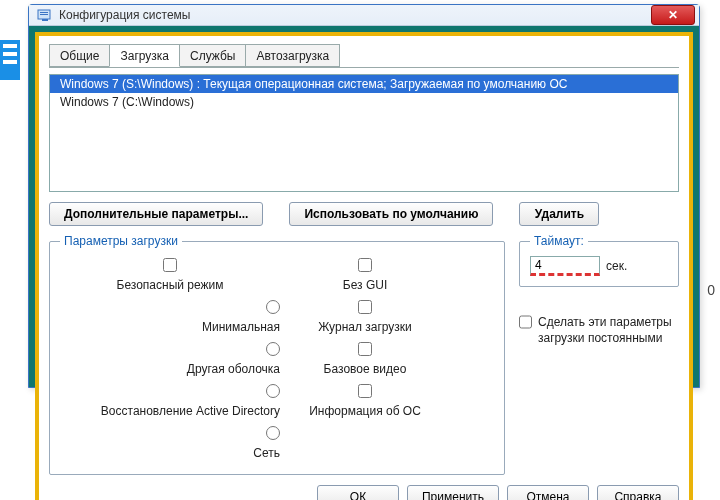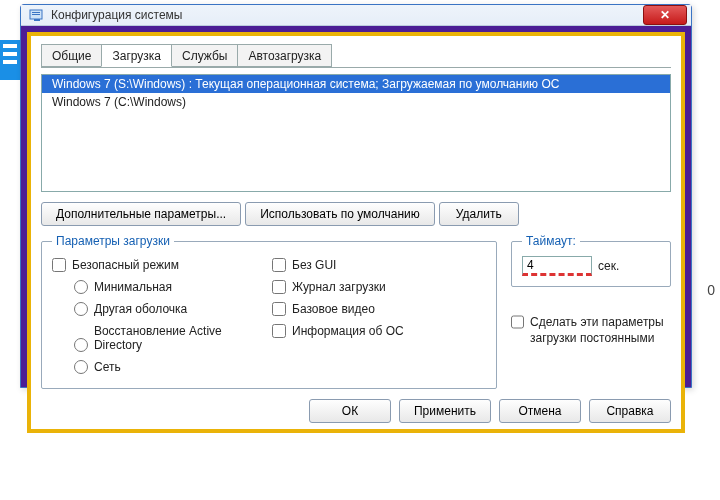--- a/index.html
+++ b/index.html
@@ -20,23 +20,23 @@
     position: absolute; left: 0; top: 40px; width: 20px; height: 40px;
     background: #1a8fe6;
     display: flex; flex-direction: column; gap: 4px; padding: 4px 3px;
   }
   .left-strip span { height: 4px; background: #fff; }
   .right-zero {
     position: absolute; right: 5px; top: 282px; font-size: 14px; color: #444;
   }
   .window {
     position: absolute;
-    left: 20px; top: 4px;
+    left: 28px; top: 4px;
     width: 672px; height: 384px;
-    background: #4c1d95;
+    background: #0f766e;
     border: 1px solid #3a74c4;
     border-radius: 4px 4px 0 0;
     box-shadow: 2px 2px 6px rgba(0,0,0,0.15);
     display: flex; flex-direction: column;
   }
   .titlebar {
     height: 28px;
     background: linear-gradient(#eef4fb, #e6eef8);
     border-bottom: 1px solid #bcd;
     display: flex; align-items: center;
@@ -95,21 +95,21 @@
   .listrow {
     padding: 2px 10px;
     font-size: 12px;
     white-space: nowrap;
   }
   .listrow.selected {
     background: #2a6fd6;
     color: #fff;
   }
   .btnrow {
-    display: flex; gap: 4px; margin: 10px 0 8px 0;
+    display: flex; gap: 26px; margin: 10px 0 8px 0; font-weight: bold;
   }
   button.winbtn {
     font: inherit;
     padding: 4px 14px;
     background: linear-gradient(#fefefe, #e8e8e8);
     border: 1px solid #8a9bb0;
     border-radius: 3px;
     min-width: 80px;
     cursor: default;
     white-space: nowrap;
@@ -129,20 +129,21 @@
   .boot-params {
     flex: 1;
     display: flex;
   }
   .boot-col1 { width: 220px; }
   .boot-col2 { width: 170px; }
   .chk, .rad {
     display: flex; align-items: center; gap: 6px;
     padding: 4px 0;
     font-size: 12px;
+    flex-direction: column;
   }
   input[type="checkbox"], input[type="radio"] {
     margin: 0; width: 14px; height: 14px;
   }
   .boot-col1 .sub { padding-left: 22px; align-items: flex-end; }
   .timeout-box {
     width: 160px;
   }
   .timeout-row { display: flex; align-items: center; gap: 6px; margin-top: 2px; }
   .timeout-input {

